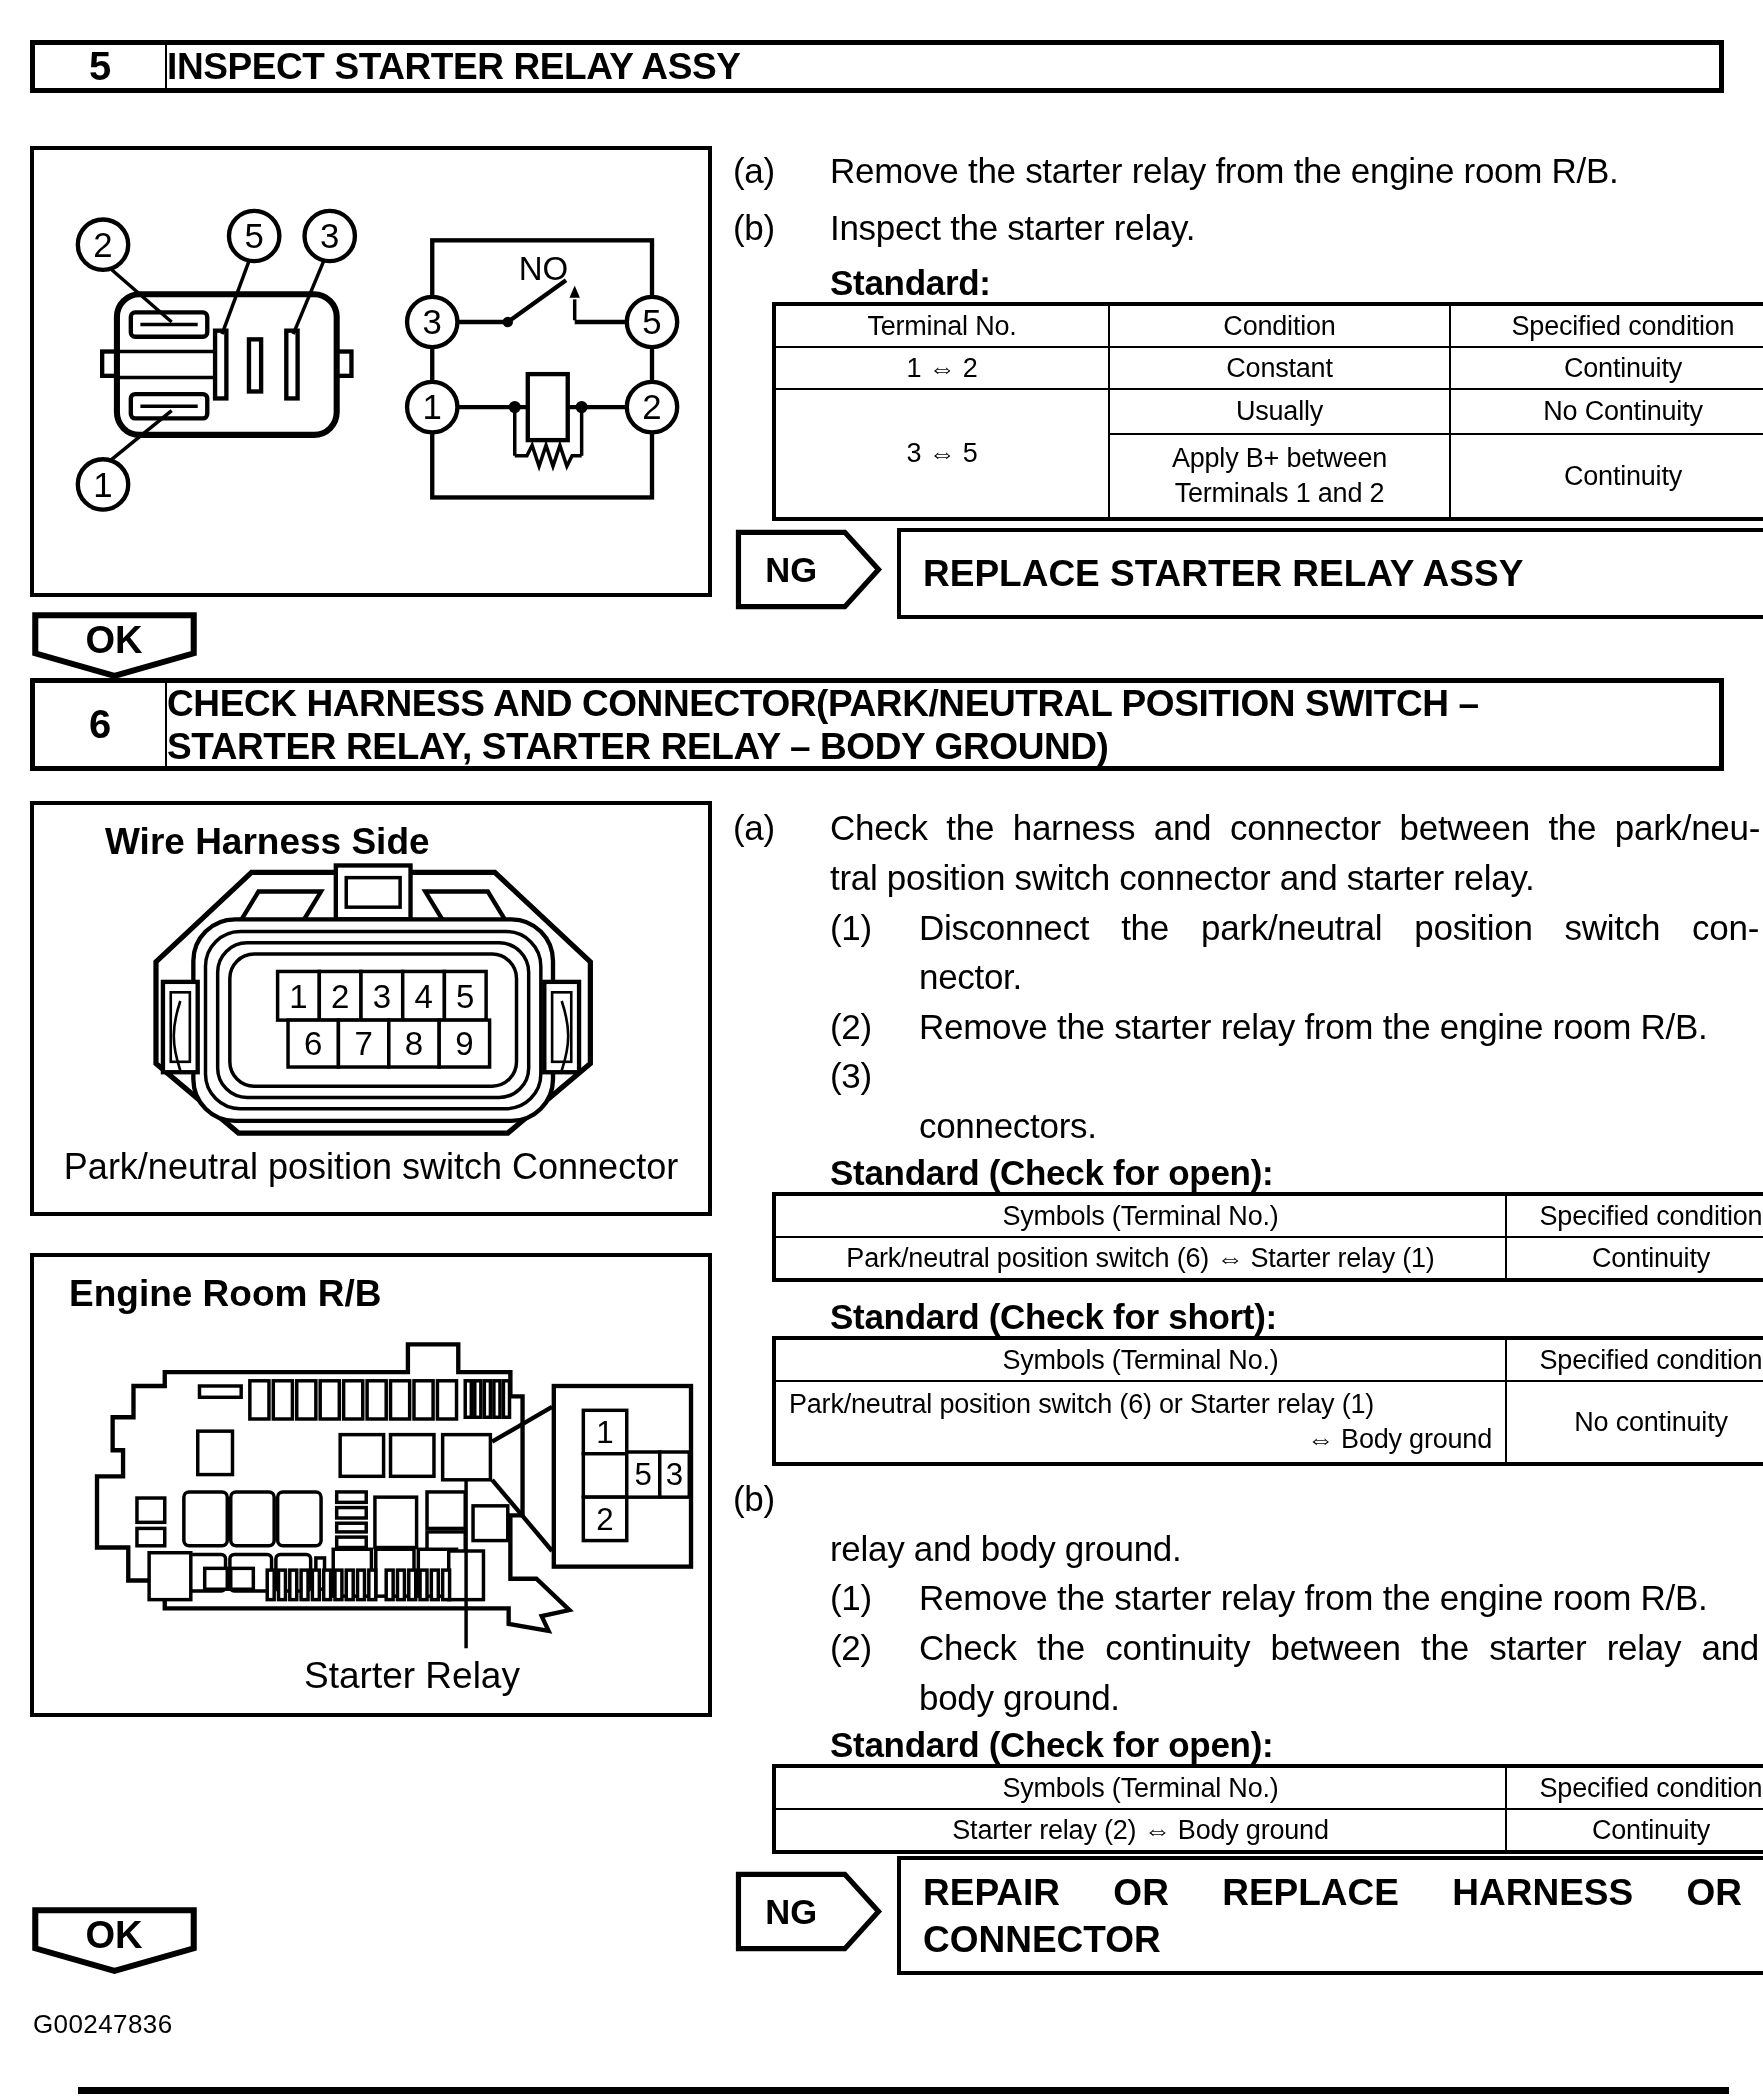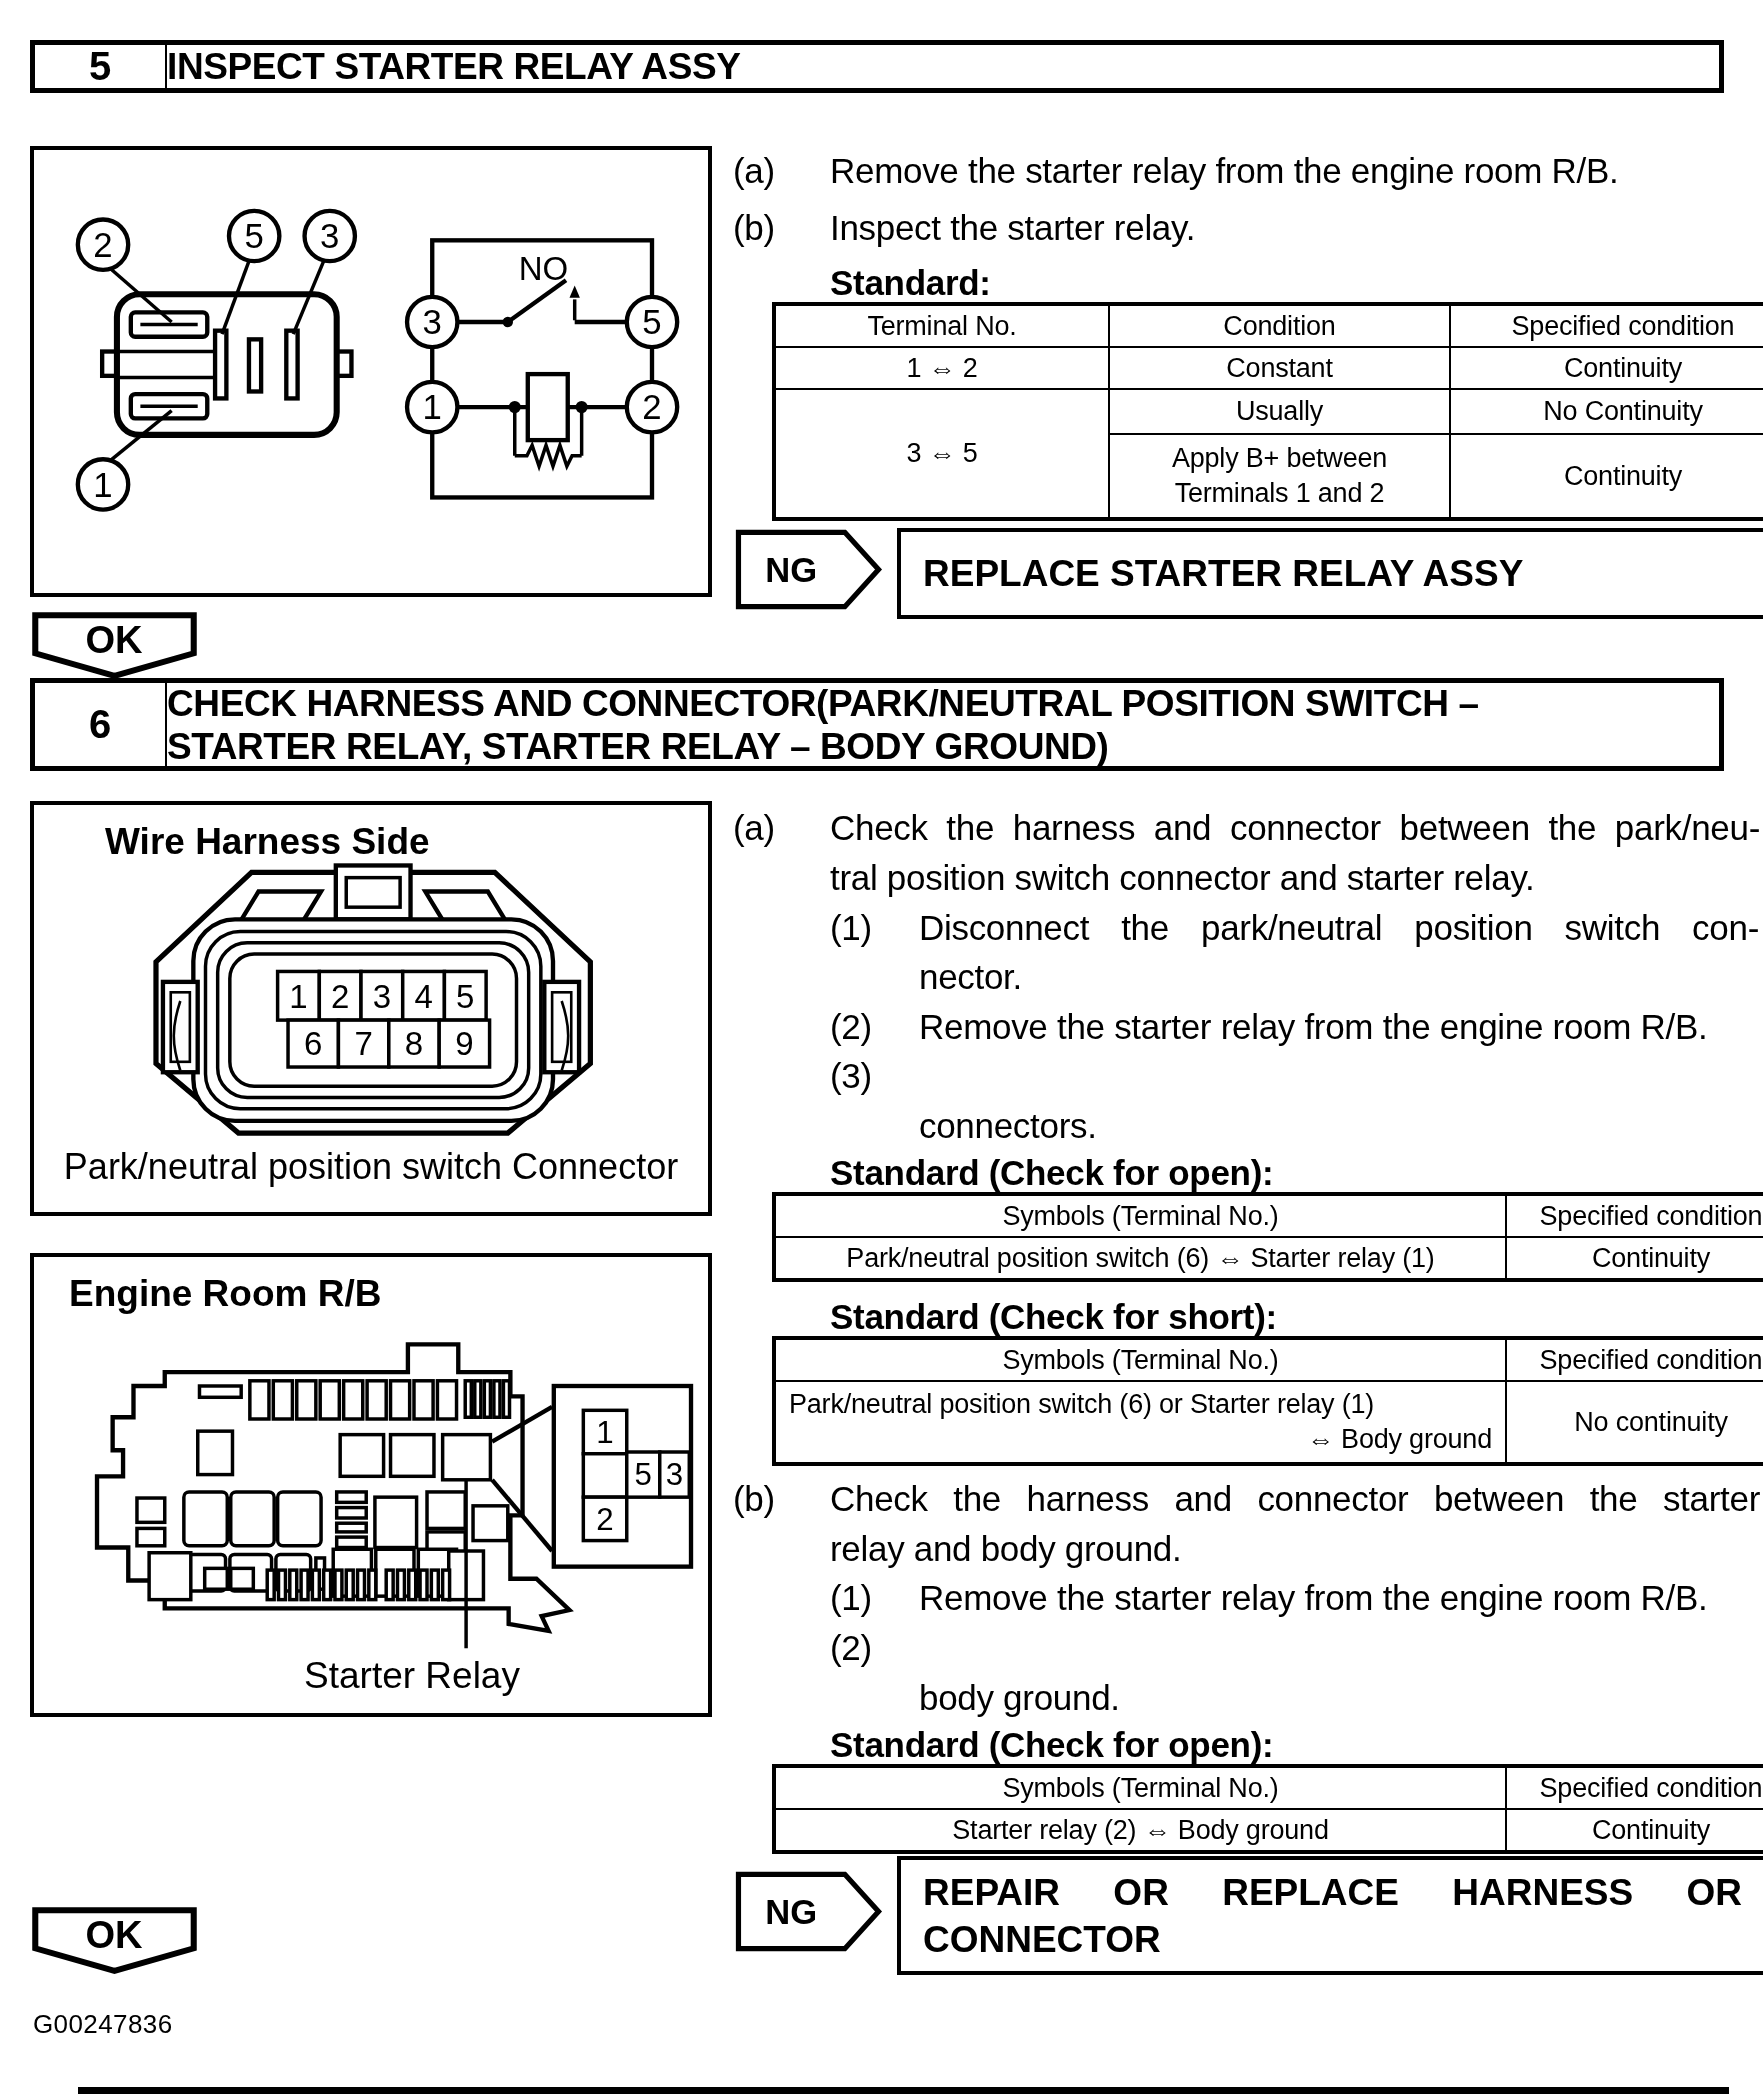--- a/index.html
+++ b/index.html
@@ -363,27 +363,27 @@
       <td class="sym2" style="padding:0 13px;">
         <div style="text-align:left;">Park/neutral position switch (6) or Starter relay (1)</div>
         <div style="text-align:right;">⇔ Body ground</div>
       </td>
       <td>No continuity</td>
     </tr>
   </tbody>
     </table>
 
   <div class="ln" style="left:733px;top:1477px;">(b)</div>
-  <div class="ln jus" style="left:830px;top:1477px;width:930px;">Check the harness and connector between the starter</div>
   <div class="ln" style="left:830px;top:1527px;">relay and body ground.</div>
 
   <div class="ln" style="left:830px;top:1576px;">(1)</div>
   <div class="ln" style="left:919px;top:1576px;">Remove the starter relay from the engine room R/B.</div>
 
   <div class="ln" style="left:830px;top:1626px;">(2)</div>
+  <div class="ln jus" style="left:919px;top:1626px;width:840px;">Check the continuity between the starter relay and</div>
   <div class="ln" style="left:919px;top:1676px;">body ground.</div>
 
   <div class="ln lbl" style="left:830px;top:1723px;">Standard (Check for open):</div>
 
   <table class="spec" style="left:734px;top:1764px;width:1027px;">
     <colgroup>
         <col style="width:732px">
         <col>
       </colgroup>
     <tbody>

